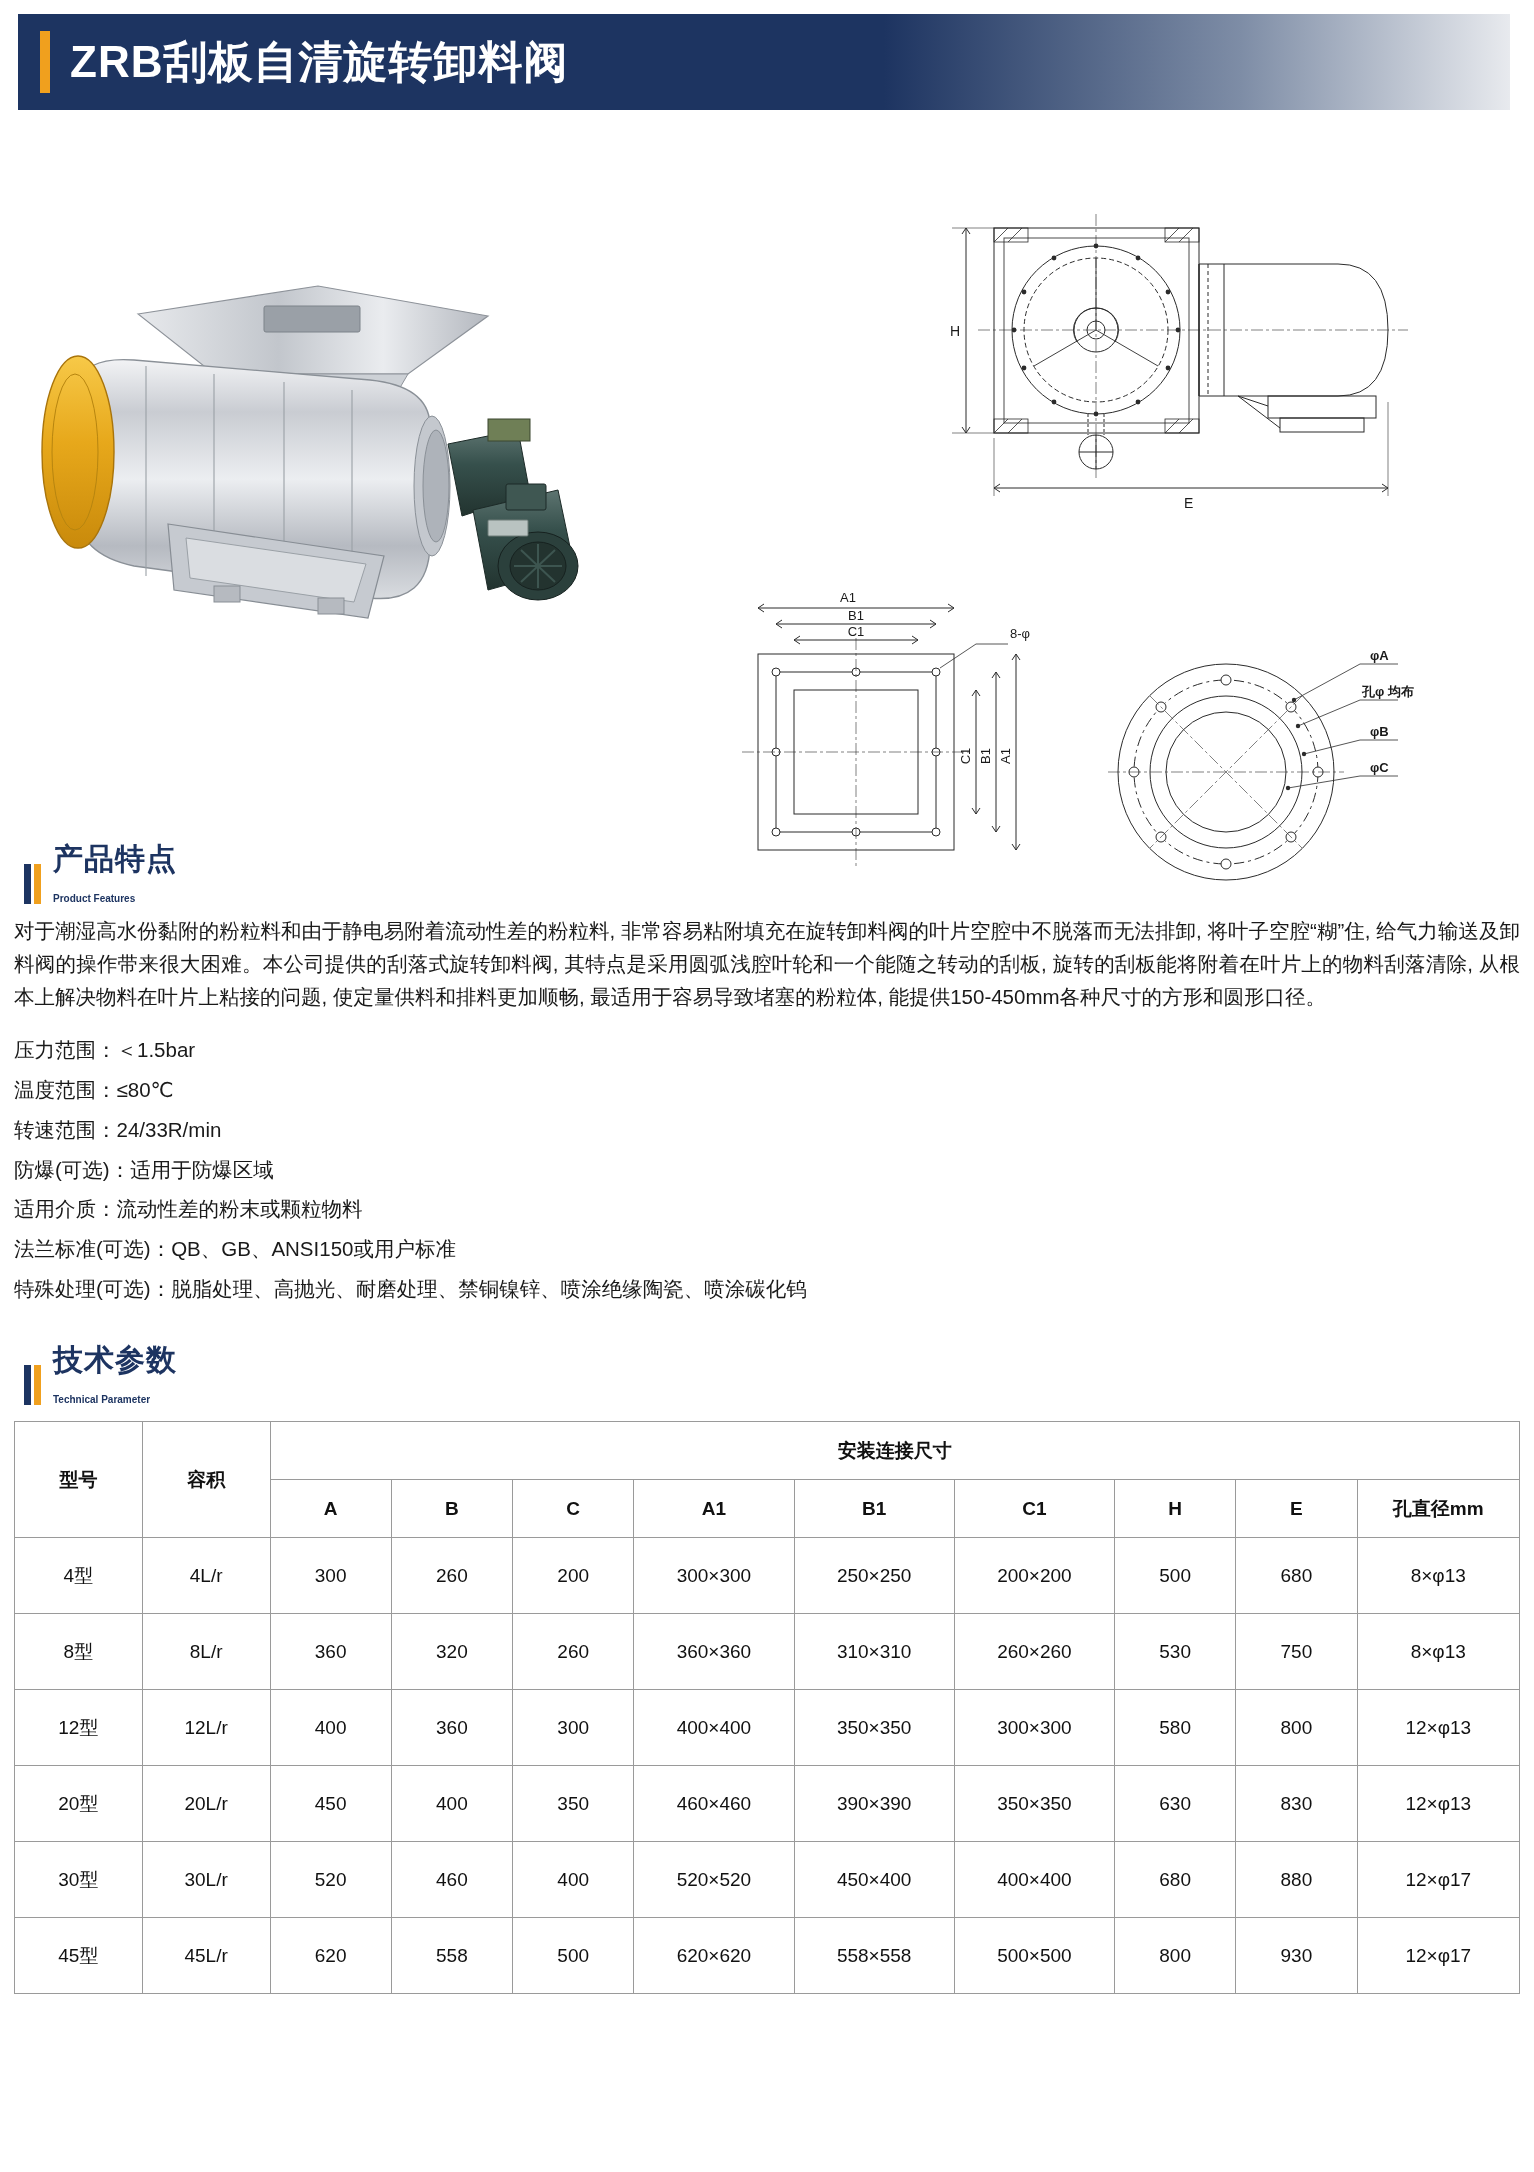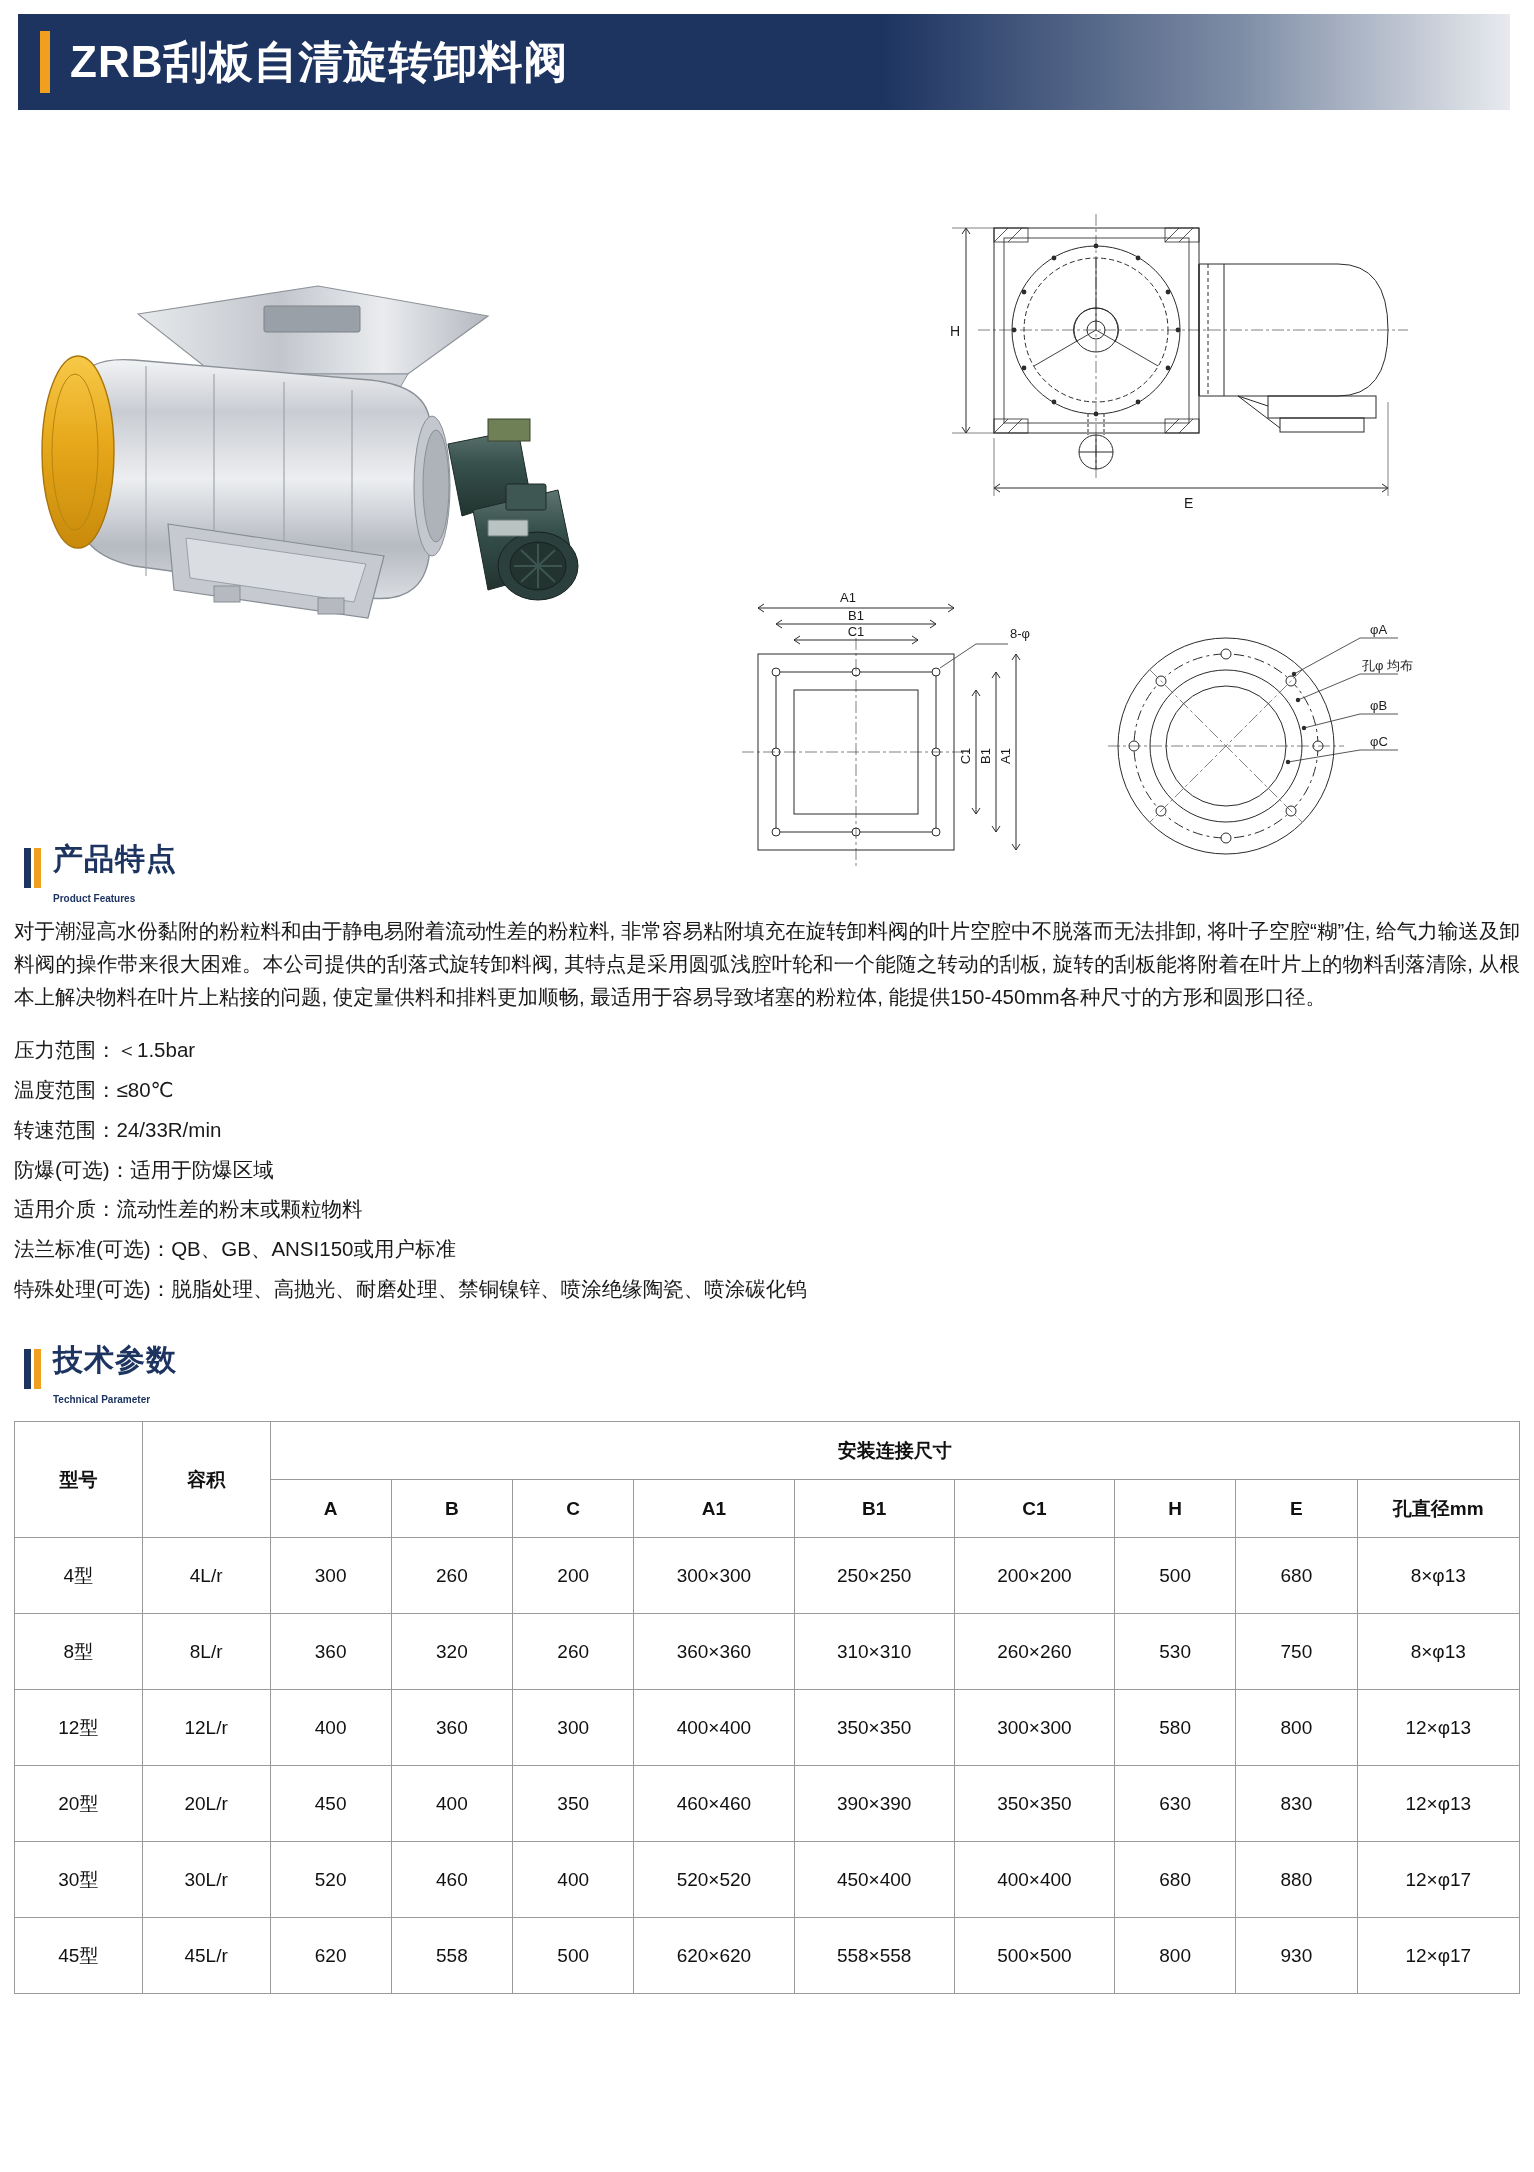--- a/index.html
+++ b/index.html
@@ -53,26 +53,26 @@
     width: 600px;
     height: 430px;
   }
 
   
   .drawing {
     position: absolute;
   }
   .dwg-top { left: 890px; top: 90px; width: 520px; height: 360px; }
   .dwg-sq  { left: 700px; top: 470px; width: 360px; height: 300px; }
-  .dwg-circ{ left: 1080px; top: 500px; width: 330px; height: 260px; }
+  .dwg-circ{ left: 1080px; top: 526px; width: 330px; height: 260px; font-weight: bold; }
 
   
   .section-head {
     display: flex;
-    align-items: flex-start;
+    align-items: flex-end;
     margin: 0 0 10px 10px;
   }
   .section-bars {
     display: flex;
     margin-top: 6px;
     margin-right: 12px;
   }
   .bar-blue, .bar-orange {
     width: 7px; height: 40px; display:block;
   }

